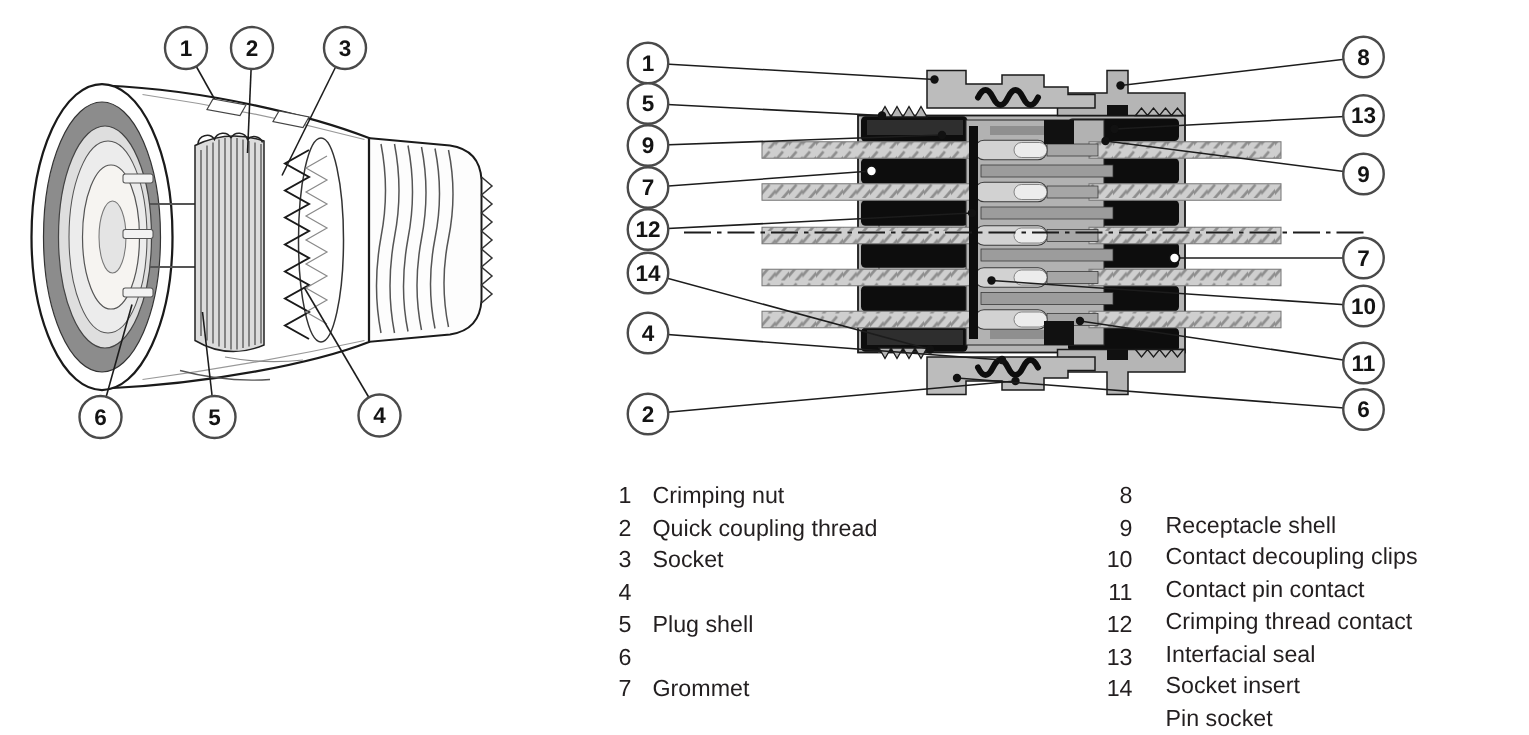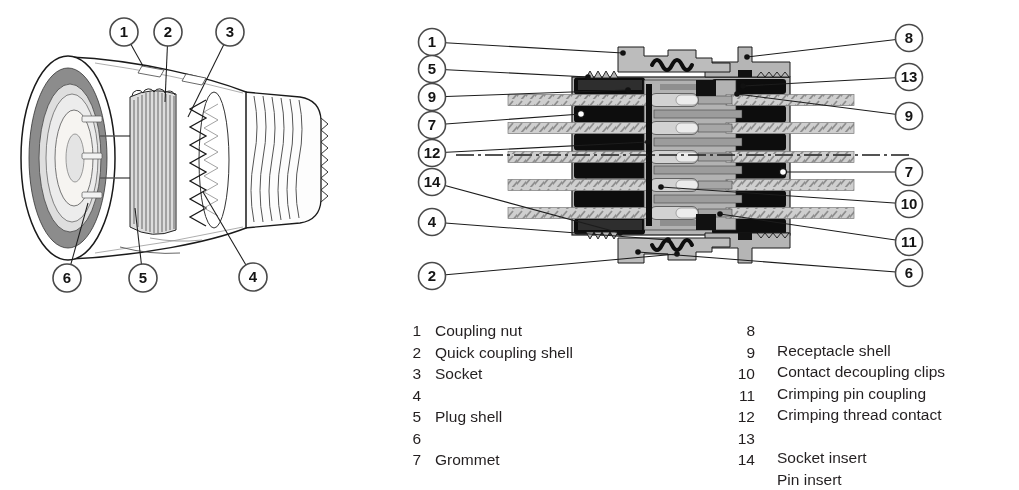--- a/index.html
+++ b/index.html
@@ -260,25 +260,25 @@
       <line x1="509" y1="273" x2="238" y2="252" class="leader"></line>
       <circle cx="238" cy="252" r="2.8" fill="#111"></circle>
       <circle cx="509" cy="273" r="13.5" class="balloon"></circle>
       <text x="509" y="278.2" class="balloon-num">6</text>
     </g>
 </svg>
 
 <div id="legend-left" class="legend">
     <div class="legend-row">
       <span class="legend-num">1</span>
-      <span class="legend-label">Coupling nut</span>
+      <span class="legend-label">Crimping nut</span>
     </div>
     <div class="legend-row">
       <span class="legend-num">2</span>
-      <span class="legend-label">Quick coupling shell</span>
+      <span class="legend-label">Quick coupling thread</span>
     </div>
     <div class="legend-row">
       <span class="legend-num">3</span>
       <span class="legend-label">Socket</span>
     </div>
     <div class="legend-row">
       <span class="legend-num">4</span>
     </div>
     <div class="legend-row">
       <span class="legend-num">5</span>
@@ -296,30 +296,31 @@
     <div class="legend-row">
       <span class="legend-num">8</span>
       <span class="legend-label">Receptacle shell</span>
     </div>
     <div class="legend-row">
       <span class="legend-num">9</span>
       <span class="legend-label">Contact decoupling clips</span>
     </div>
     <div class="legend-row">
       <span class="legend-num">10</span>
-      <span class="legend-label">Crimping pin coupling</span>
+      <span class="legend-label">Contact pin contact</span>
     </div>
     <div class="legend-row">
       <span class="legend-num">11</span>
       <span class="legend-label">Crimping thread contact</span>
     </div>
     <div class="legend-row">
       <span class="legend-num">12</span>
+      <span class="legend-label">Interfacial seal</span>
     </div>
     <div class="legend-row">
       <span class="legend-num">13</span>
       <span class="legend-label">Socket insert</span>
     </div>
     <div class="legend-row">
       <span class="legend-num">14</span>
-      <span class="legend-label">Pin insert</span>
+      <span class="legend-label">Pin socket</span>
     </div>
   </div>
 
 </body></html>

